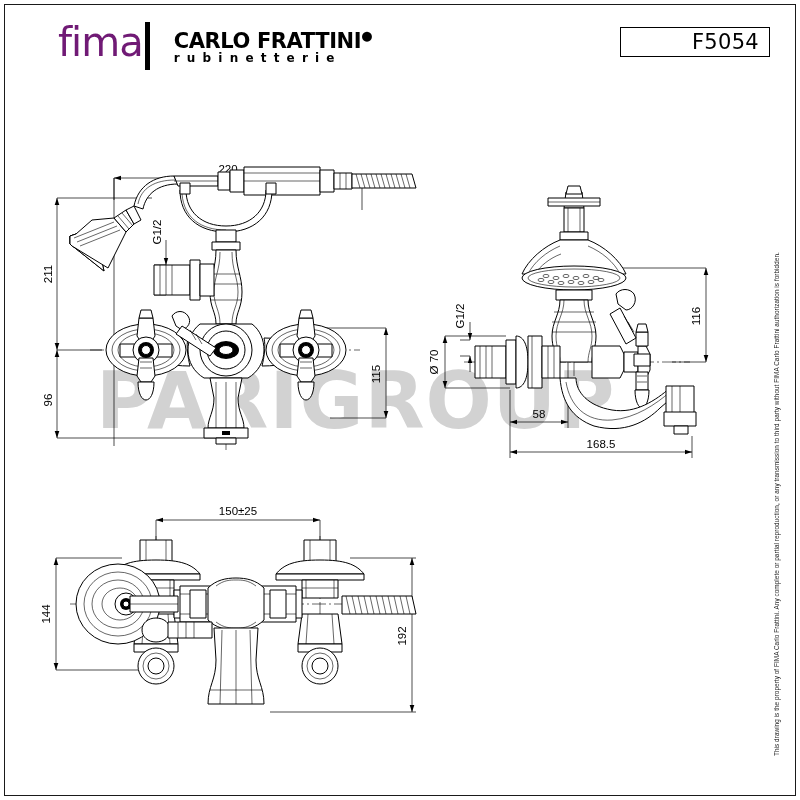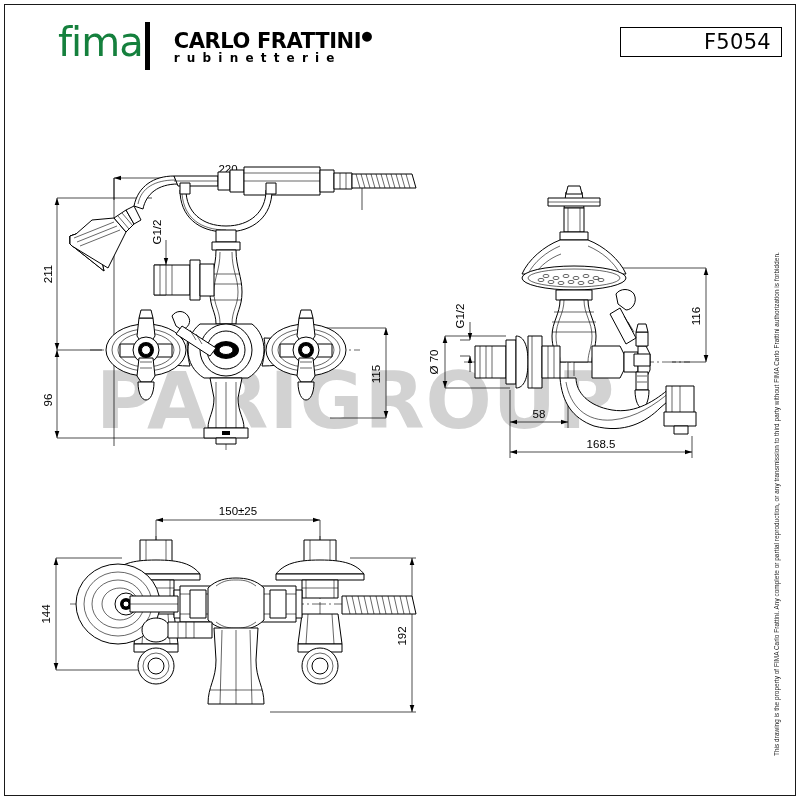--- a/index.html
+++ b/index.html
@@ -39,21 +39,21 @@
     position: absolute;
     left: 58px;
     top: 22px;
     display: flex;
     align-items: flex-start;
   }
   #logo-fima {
     font-family: "DejaVu Sans", sans-serif;
     font-size: 40px;
     font-weight: 400;
-    color: #15803d;
+    color: #701a75;
     letter-spacing: -1px;
     line-height: 40px;
   }
   #logo-bar {
     width: 5px;
     height: 48px;
     background: #000;
     margin-left: 2px;
     margin-top: 0px;
   }
@@ -81,21 +81,21 @@
     color: #000;
     letter-spacing: 7.2px;
     line-height: 11px;
     margin-top: 1px;
     white-space: nowrap;
   }
   #code-box {
     position: absolute;
     left: 620px;
     top: 27px;
-    width: 162px;
+    width: 150px;
     height: 30px;
     border: 1px solid #000;
     box-sizing: border-box;
     display: flex;
     align-items: center;
     justify-content: flex-end;
   }
   #code-text {
     font-family: "DejaVu Sans", sans-serif;
     font-size: 21px;

